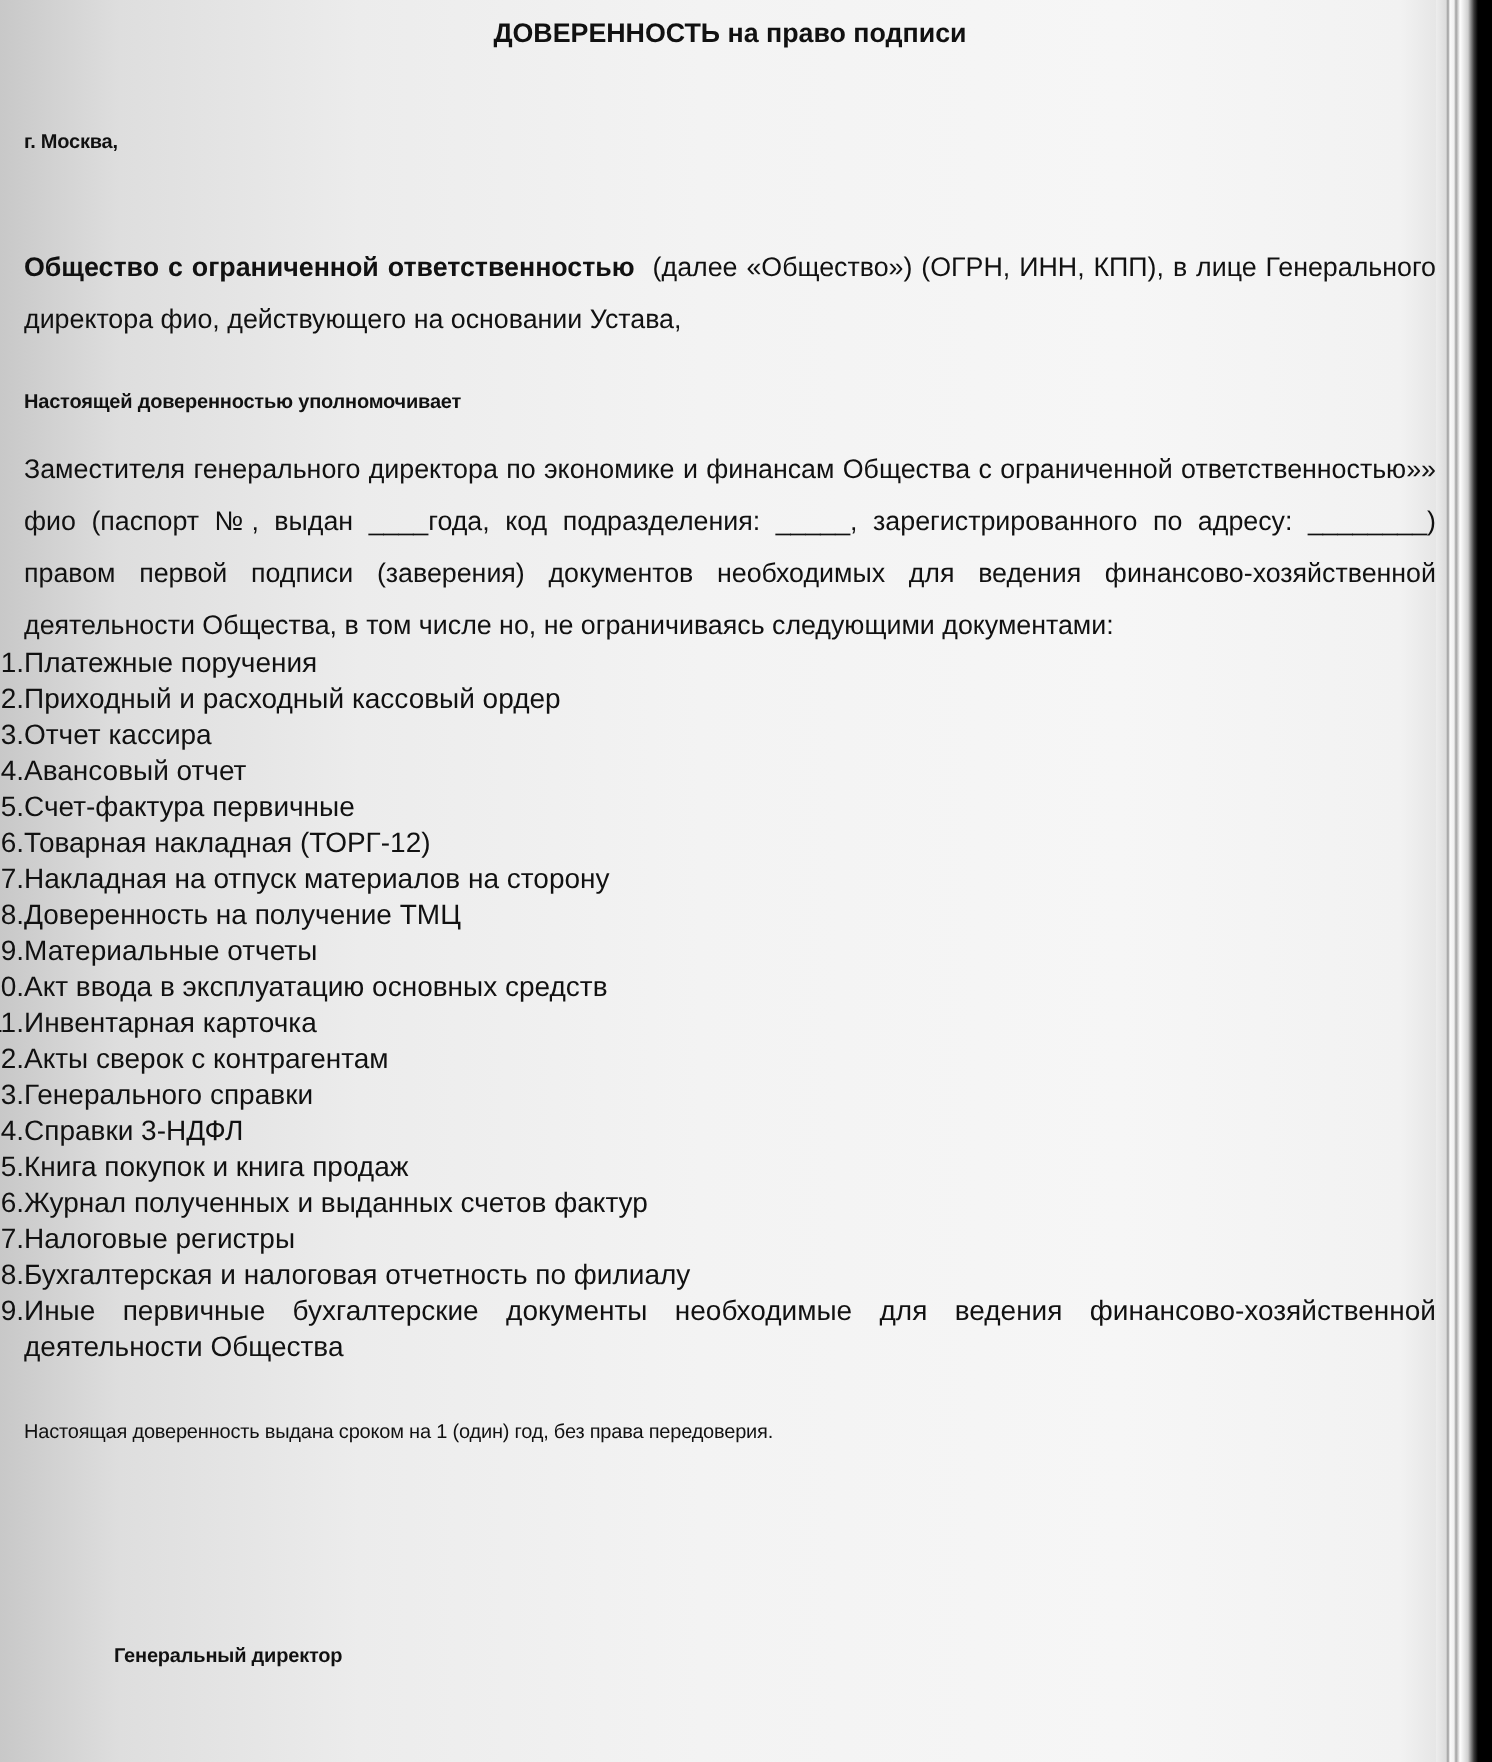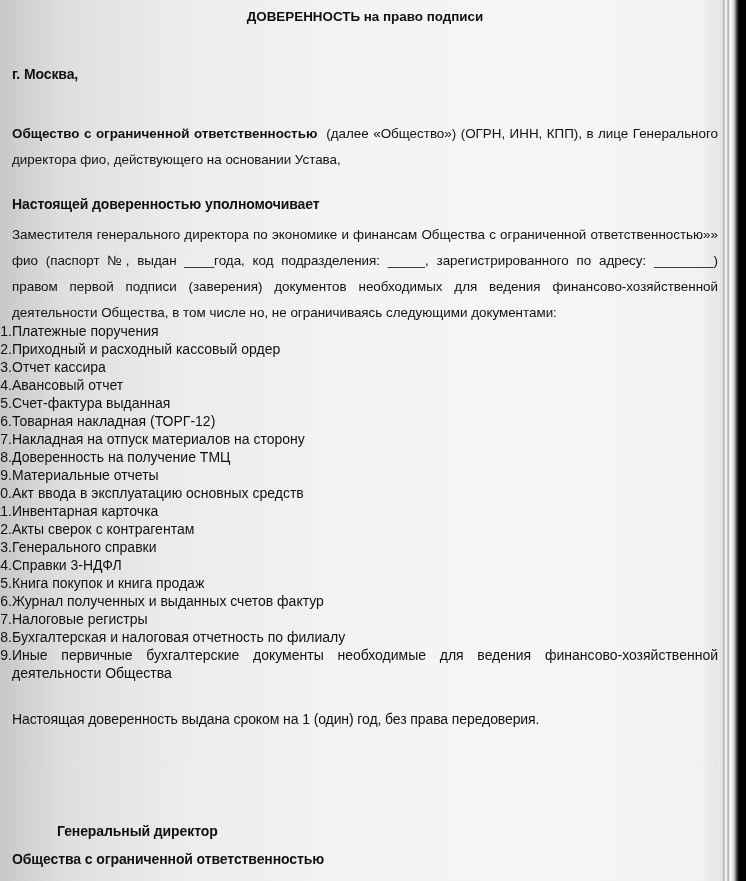--- a/index.html
+++ b/index.html
@@ -9,21 +9,21 @@
       font-family: "Liberation Sans", sans-serif;
       color: #111;
     }
     .edge {
       position: absolute; top: 0; right: 0; width: 28px; height: 881px;
       background: linear-gradient(to right, #ededed 0px, #dcdcdc 5px, #9a9a9a 6px, #fafafa 7px, #f0f0f0 9px, #a0a0a0 10px, #ffffff 12px, #d0d0d0 16px, #3a3a3a 19px, #000 21px, #000 28px);
     }
     .page { position: absolute; left: 0; top: 0; width: 746px; height: 715px; }
     .abs { position: absolute; white-space: nowrap; }
     .b { font-weight: bold; }
-    .t13 { font-size: 14px; letter-spacing: -0.1px; }
+    .t13 { font-size: 10px; letter-spacing: -0.1px; }
     .title { left: 0; width: 730px; text-align: center; top: 9px; font-size: 13.4px; font-weight: bold; }
     .just { position: absolute; left: 12px; width: 706px; text-align: justify; text-align-last: left; font-size: 13.4px; line-height: 26px; white-space: normal; }
     .list { position: absolute; left: 0; top: 322px; width: 718px; margin: 0; padding: 0; list-style: none; }
     .list li { position: relative; font-size: 14px; line-height: 18px; padding-left: 12px; height: 18px; }
     .list li.wrap { height: 36px; text-align: justify; text-align-last: left; white-space: normal; }
     .num { position: absolute; right: 706px; top: 0; text-align: right; white-space: nowrap; }
     .list li span.txt { display: block; }
     .line { display: inline-block; width: 160px; border-bottom: 1px solid #111; height: 12px; vertical-align: baseline; }
   </style>
 </head>
@@ -52,21 +52,21 @@
       <li>
         <span class="num" style="right: auto; left: 0px; transform: translateX(calc(-100% + 12px));">3.</span>
         <span class="txt">Отчет кассира</span>
       </li>
       <li>
         <span class="num" style="right: auto; left: 0px; transform: translateX(calc(-100% + 12px));">4.</span>
         <span class="txt">Авансовый отчет</span>
       </li>
       <li>
         <span class="num" style="right: auto; left: 0px; transform: translateX(calc(-100% + 12px));">5.</span>
-        <span class="txt">Счет-фактура выданная</span>
+        <span class="txt">Счет-фактура первичные</span>
       </li>
       <li>
         <span class="num" style="right: auto; left: 0px; transform: translateX(calc(-100% + 12px));">6.</span>
         <span class="txt">Товарная накладная (ТОРГ-12)</span>
       </li>
       <li>
         <span class="num" style="right: auto; left: 0px; transform: translateX(calc(-100% + 12px));">7.</span>
         <span class="txt">Накладная на отпуск материалов на сторону</span>
       </li>
       <li>
@@ -116,16 +116,15 @@
       <li class="wrap">
         <span class="num" style="right: auto; left: 0px; transform: translateX(calc(-100% + 12px));">19.</span>
         <span class="txt">Иные первичные бухгалтерские документы необходимые для ведения финансово-хозяйственной деятельности Общества</span>
       </li>
     </ol>
 
   <div class="abs t13" style="left:12px; top:711px;">Настоящая доверенность выдана сроком на 1 (один) год, без права передоверия.</div>
 
 
   <div class="abs t13 b" style="left:12px; top:823px;margin-left:45px;">Генеральный директор</div>
-  <div class="abs t13 b" style="left:12px; top:851px;">Общества с ограниченной ответственностью</div>
 </div>
 
 <div class="edge"></div>
 
 </body></html>

